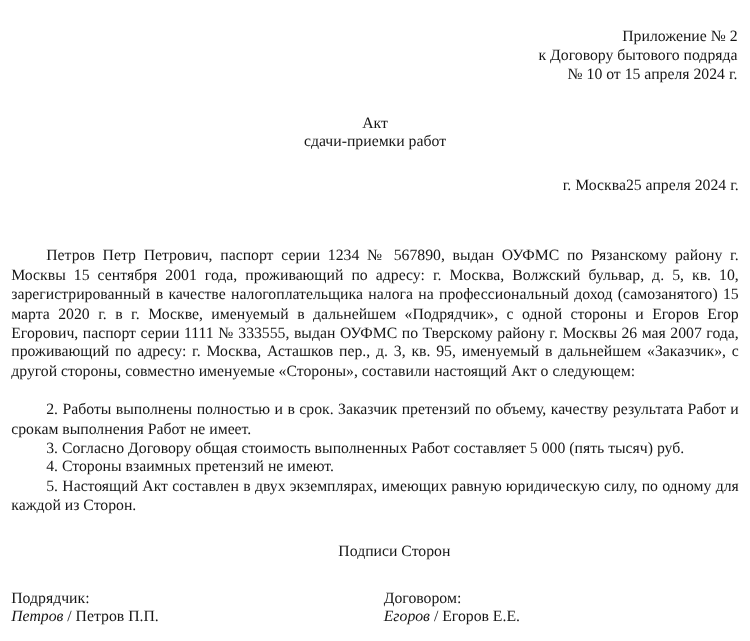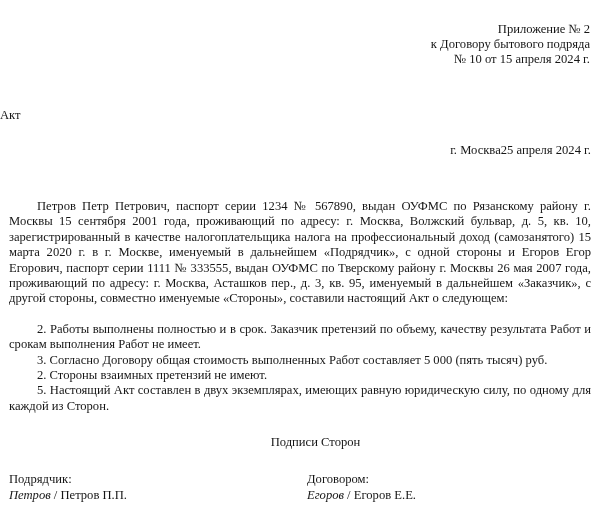--- a/index.html
+++ b/index.html
@@ -29,24 +29,24 @@
   .doc-header {
     text-align: right;
     font-size: 12.6px;
     line-height: 15.2px;
     padding: 22px 10px 0 0;
   }
   .doc-header div { white-space: nowrap; }
 
   
   .doc-title {
-    text-align: left;
+    text-align: center;
     font-size: 12.6px;
     line-height: 15.4px;
-    margin-top: 40px;
+    margin-top: 23px;
   }
 
   
   .place-date {
     display: flex;
     justify-content: flex-end;
     align-items: baseline;
     font-size: 12.6px;
     line-height: 15px;
     margin-top: 20px;
@@ -108,35 +108,36 @@
 <div class="page">
 
   <div class="doc-header">
     <div>Приложение № 2</div>
     <div>к Договору бытового подряда</div>
     <div>№ 10 от 15 апреля 2024 г.</div>
   </div>
 
   <div class="doc-title">
     <div>Акт</div>
+    <div>сдачи-приемки работ</div>
   </div>
 
   <div class="place-date">
     <span>г. Москва</span>
     <span>25 апреля 2024 г.</span>
   </div>
 
   <div class="body-block">
 
     <p class="para intro">Петров Петр Петрович, паспорт серии 1234 № 567890, выдан ОУФМС по Рязанскому району г. Москвы 15 сентября 2001 года, проживающий по адресу: г. Москва, Волжский бульвар, д. 5, кв. 10, зарегистрированный в качестве налогоплательщика налога на профессиональный доход (самозанятого) 15 марта 2020 г. в г. Москве, именуемый в дальнейшем «Подрядчик», с одной стороны и Егоров Егор Егорович, паспорт серии 1111 № 333555, выдан ОУФМС по Тверскому району г. Москвы 26 мая 2007 года, проживающий по адресу: г. Москва, Асташков пер., д. 3, кв. 95, именуемый в дальнейшем «Заказчик», с другой стороны, совместно именуемые «Стороны», составили настоящий Акт о следующем:</p>
 
     <div class="clauses">
       <p class="para">2. Работы выполнены полностью и в срок. Заказчик претензий по объему, качеству результата Работ и срокам выполнения Работ не имеет.</p>
       <p class="para">3. Согласно Договору общая стоимость выполненных Работ составляет 5 000 (пять тысяч) руб.</p>
-      <p class="para">2. Стороны взаимных претензий не имеют.</p>
+      <p class="para">4. Стороны взаимных претензий не имеют.</p>
       <p class="para">5. Настоящий Акт составлен в двух экземплярах, имеющих равную юридическую силу, по одному для каждой из Сторон.</p>
     </div>
 
   </div>
 
   <div class="sign-heading">Подписи Сторон</div>
 
   <div class="sign-columns">
     <div class="sign-col left">
       <div class="sign-role">Подрядчик:</div>

